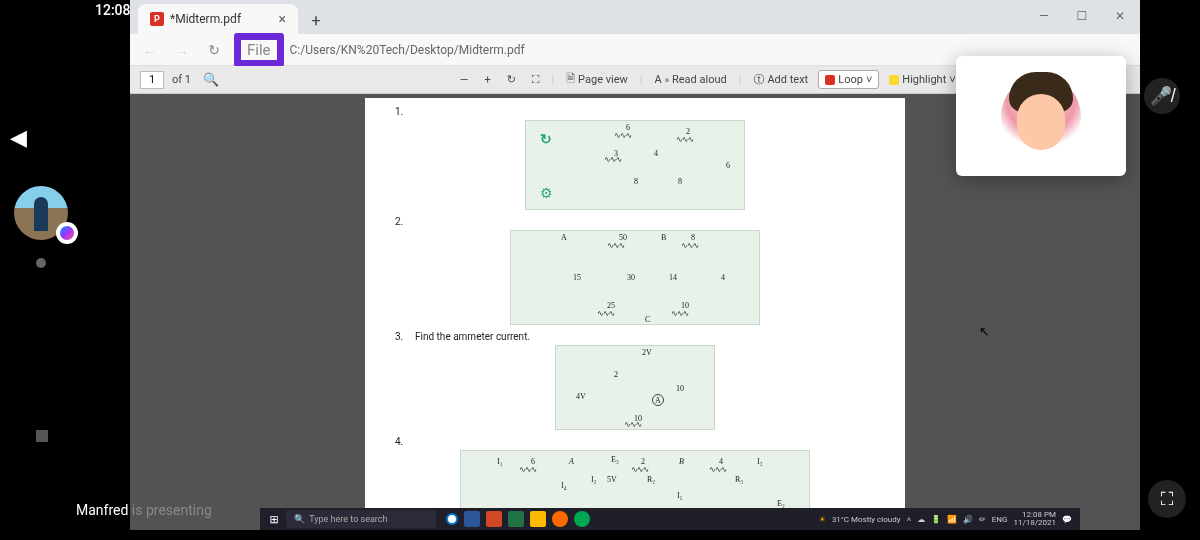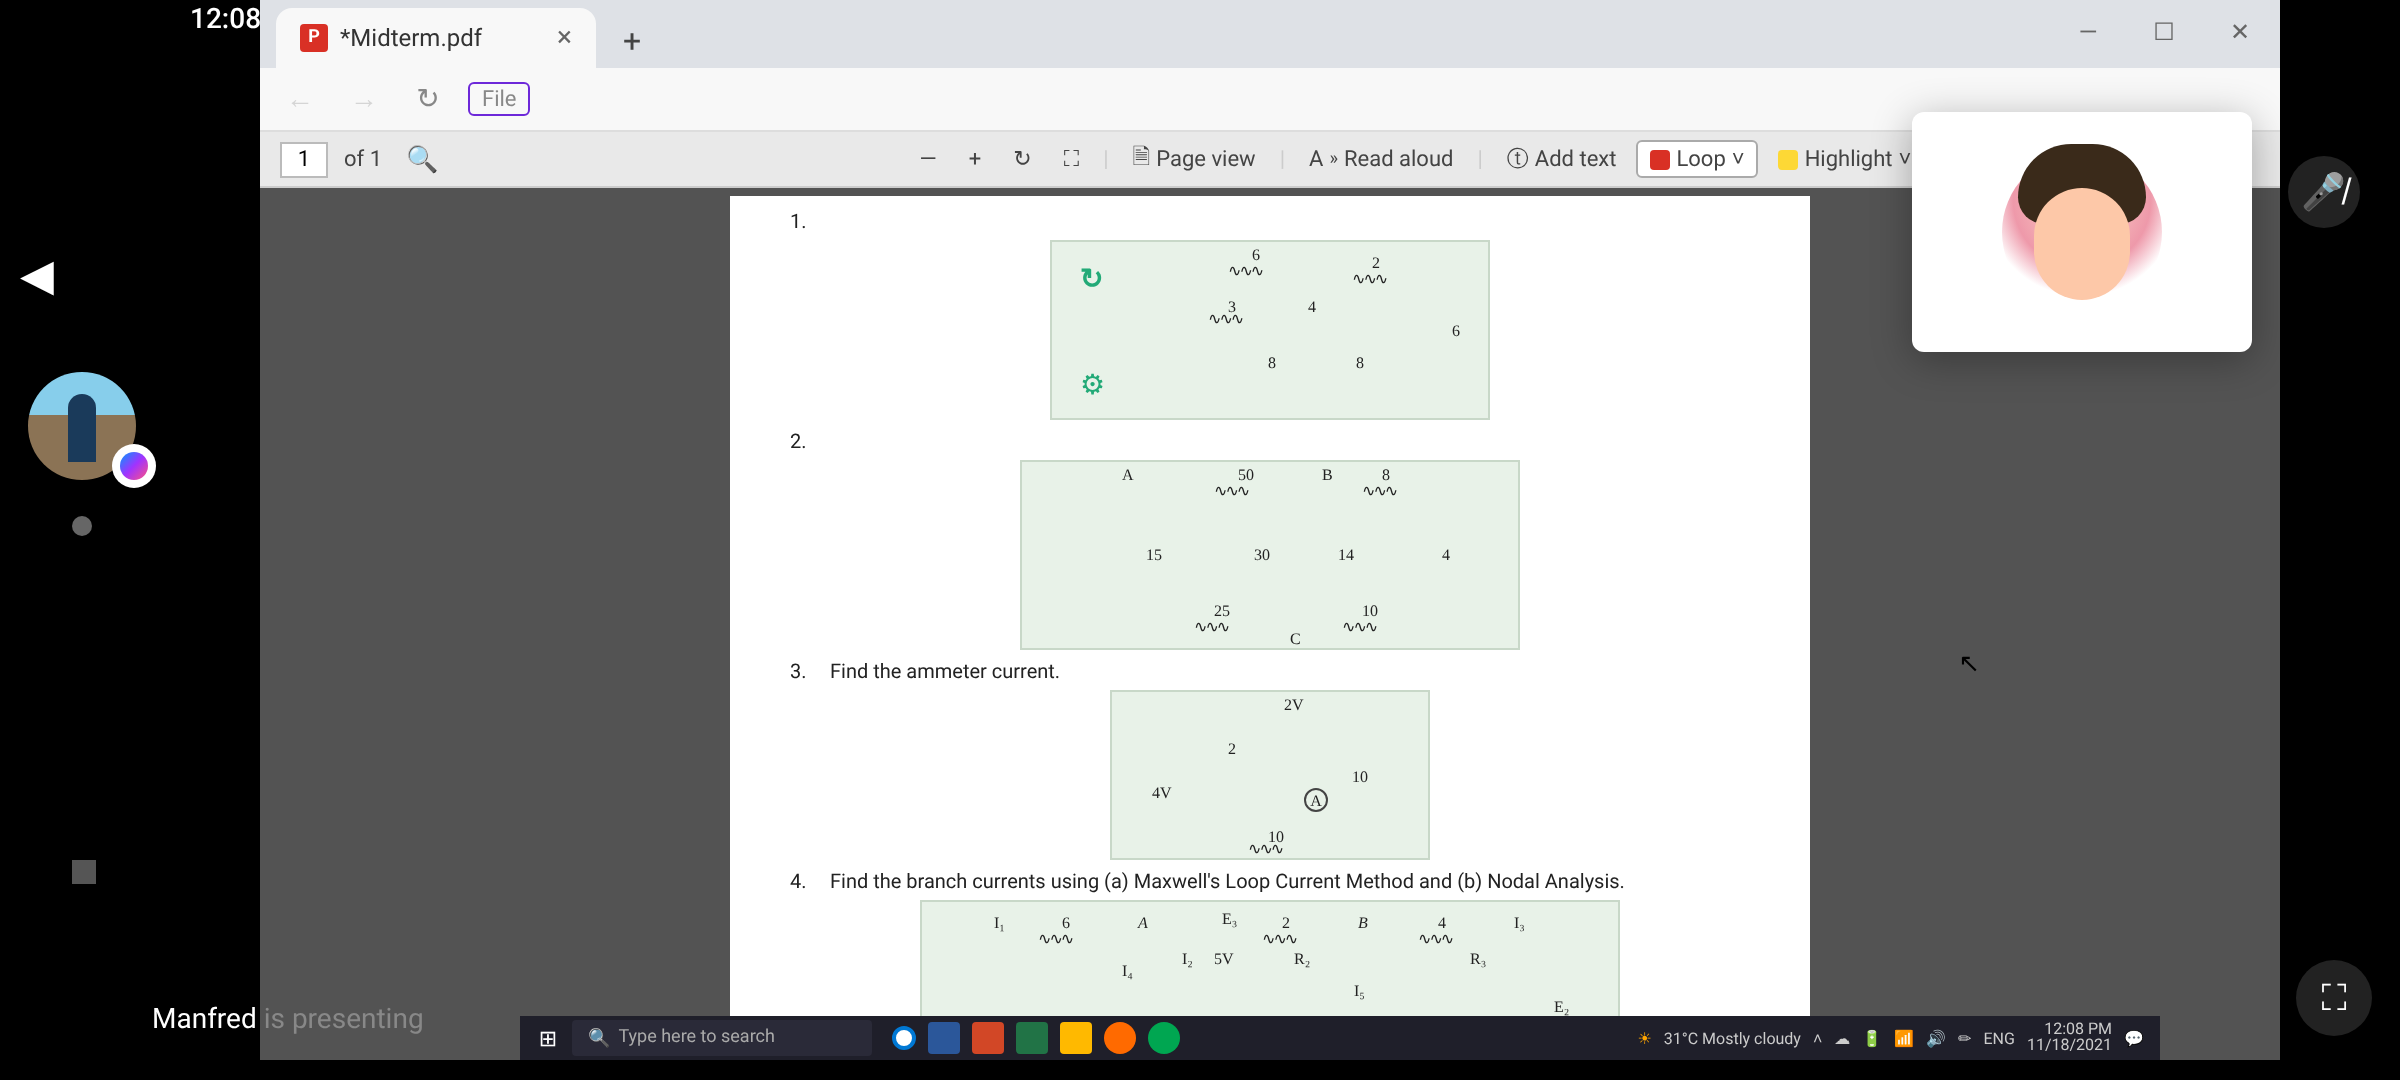--- a/index.html
+++ b/index.html
@@ -23,21 +23,21 @@
     .tab-close { margin-left: auto; color: #666; font-size: 14px; cursor: pointer; }
     .tab-add { width: 28px; height: 28px; display: flex; align-items: center; justify-content: center; color: #444; font-size: 16px; margin-left: 4px; }
     .window-controls { position: absolute; right: 6px; top: 4px; display: flex; gap: 10px; color: #666; font-size: 12px; }
     .wc-item { width: 28px; height: 24px; display: flex; align-items: center; justify-content: center; cursor: pointer; }
     
     
     .addr-bar { height: 32px; background: #f8f8f8; display: flex; align-items: center; padding: 0 8px; gap: 8px; border-bottom: 1px solid #ddd; }
     .addr-btn { width: 24px; height: 24px; display: flex; align-items: center; justify-content: center; color: #888; font-size: 14px; }
     .addr-btn.disabled { opacity: 0.3; }
     .addr-field { flex: 1; display: flex; align-items: center; gap: 6px; font-size: 12px; color: #666; }
-    .addr-file-badge { color: #888; font-size: 11px; border: 1px solid #6d28d9; padding: 1px 6px; border-radius: 3px; }
+    .addr-file-badge { color: #888; font-size: 15px; border: 7px solid #6d28d9; padding: 1px 6px; border-radius: 3px; }
     
     
     .pdf-toolbar { height: 28px; background: #e9e9e9; display: flex; align-items: center; padding: 0 10px; font-size: 11px; color: #444; gap: 4px; border-bottom: 1px solid #ccc; }
     .pdf-page-input { width: 24px; height: 18px; text-align: center; border: 1px solid #bbb; font-size: 11px; }
     .pdf-of { margin: 0 4px; }
     .pdf-search { font-size: 13px; margin-left: 4px; color: #666; }
     .pdf-spacer { flex: 1; }
     .pdf-tool { padding: 2px 6px; display: flex; align-items: center; gap: 3px; cursor: pointer; }
     .pdf-tool.active { background: #fff; border: 1px solid #aaa; border-radius: 3px; }
     .pdf-sep { color: #ccc; margin: 0 2px; }
@@ -159,20 +159,21 @@
       <div class="wc-item">✕</div>
     </div>
   </div>
 
   <div class="addr-bar">
     <div class="addr-btn disabled">←</div>
     <div class="addr-btn disabled">→</div>
     <div class="addr-btn">↻</div>
     <div class="addr-field">
       <span class="addr-file-badge">File</span>
+      <span>C:/Users/KN%20Tech/Desktop/Midterm.pdf</span>
     </div>
   </div>
 
   <div class="pdf-toolbar">
     <input class="pdf-page-input" value="1" style="">
     <span class="pdf-of">of 1</span>
     <span class="pdf-search">🔍</span>
     <div class="pdf-spacer"></div>
     <span class="pdf-tool">—</span>
     <span class="pdf-tool">+</span>
@@ -252,21 +253,20 @@
           <span class="cl" style="left:120px;top:38px">10</span>
           <span class="cl" style="left:96px;top:48px;border:1px solid #444;border-radius:50%;width:12px;height:12px;text-align:center;line-height:12px">A</span>
           <span class="cl" style="left:78px;top:68px">10</span>
           <span class="resistor-h" style="left:68px;top:74px">∿∿∿</span>
         </div>
       </div>
 
       <div class="problem">
         <div class="problem-text">
             <span class="pnum">4.</span>
-            <span>Find the branch currents using (a) Maxwell's Loop Current Method and (b) Nodal Analysis.</span>
           </div>
         <div class="circuit c4">
           <span class="cl" style="left:36px;top:6px">I₁</span>
           <span class="cl" style="left:70px;top:6px">6</span>
           <span class="resistor-h" style="left:58px;top:14px">∿∿∿</span>
           <span class="cl" style="left:108px;top:6px;font-style:italic">A</span>
           <span class="cl" style="left:150px;top:4px">E₃</span>
           <span class="cl" style="left:180px;top:6px">2</span>
           <span class="resistor-h" style="left:170px;top:14px">∿∿∿</span>
           <span class="cl" style="left:218px;top:6px;font-style:italic">B</span>

